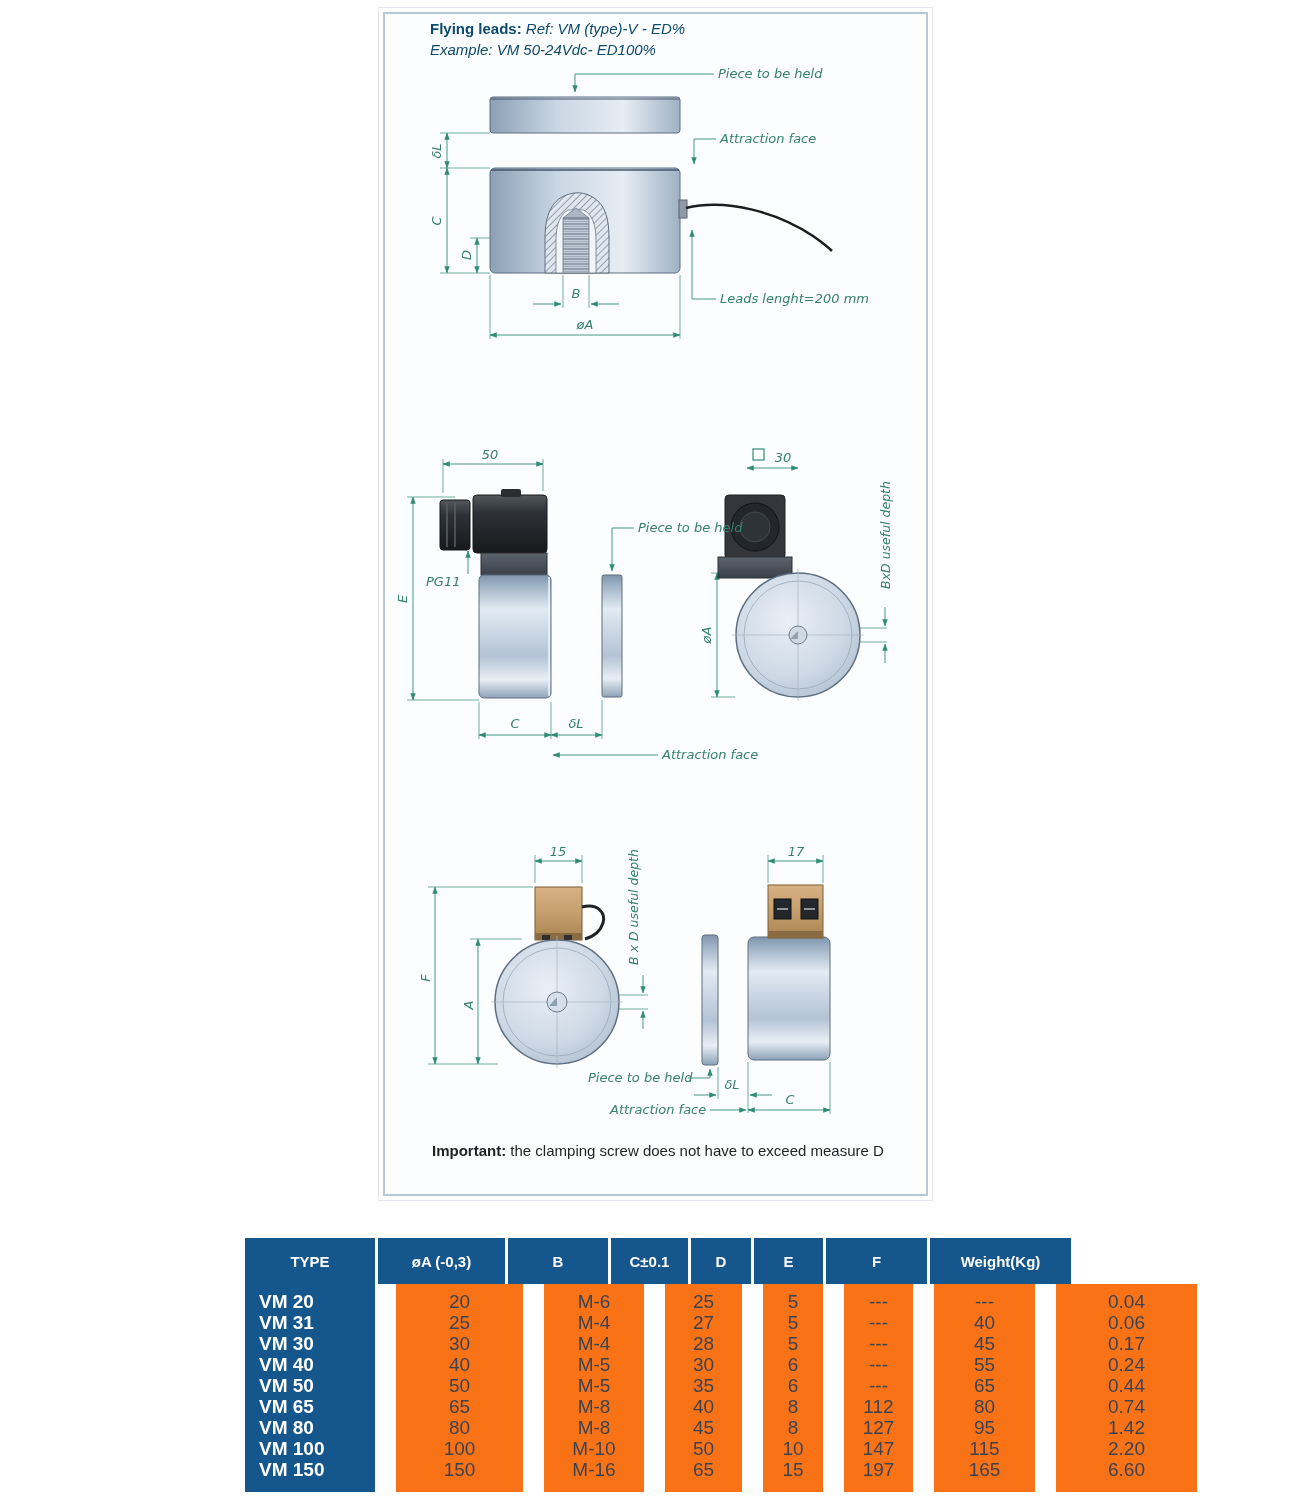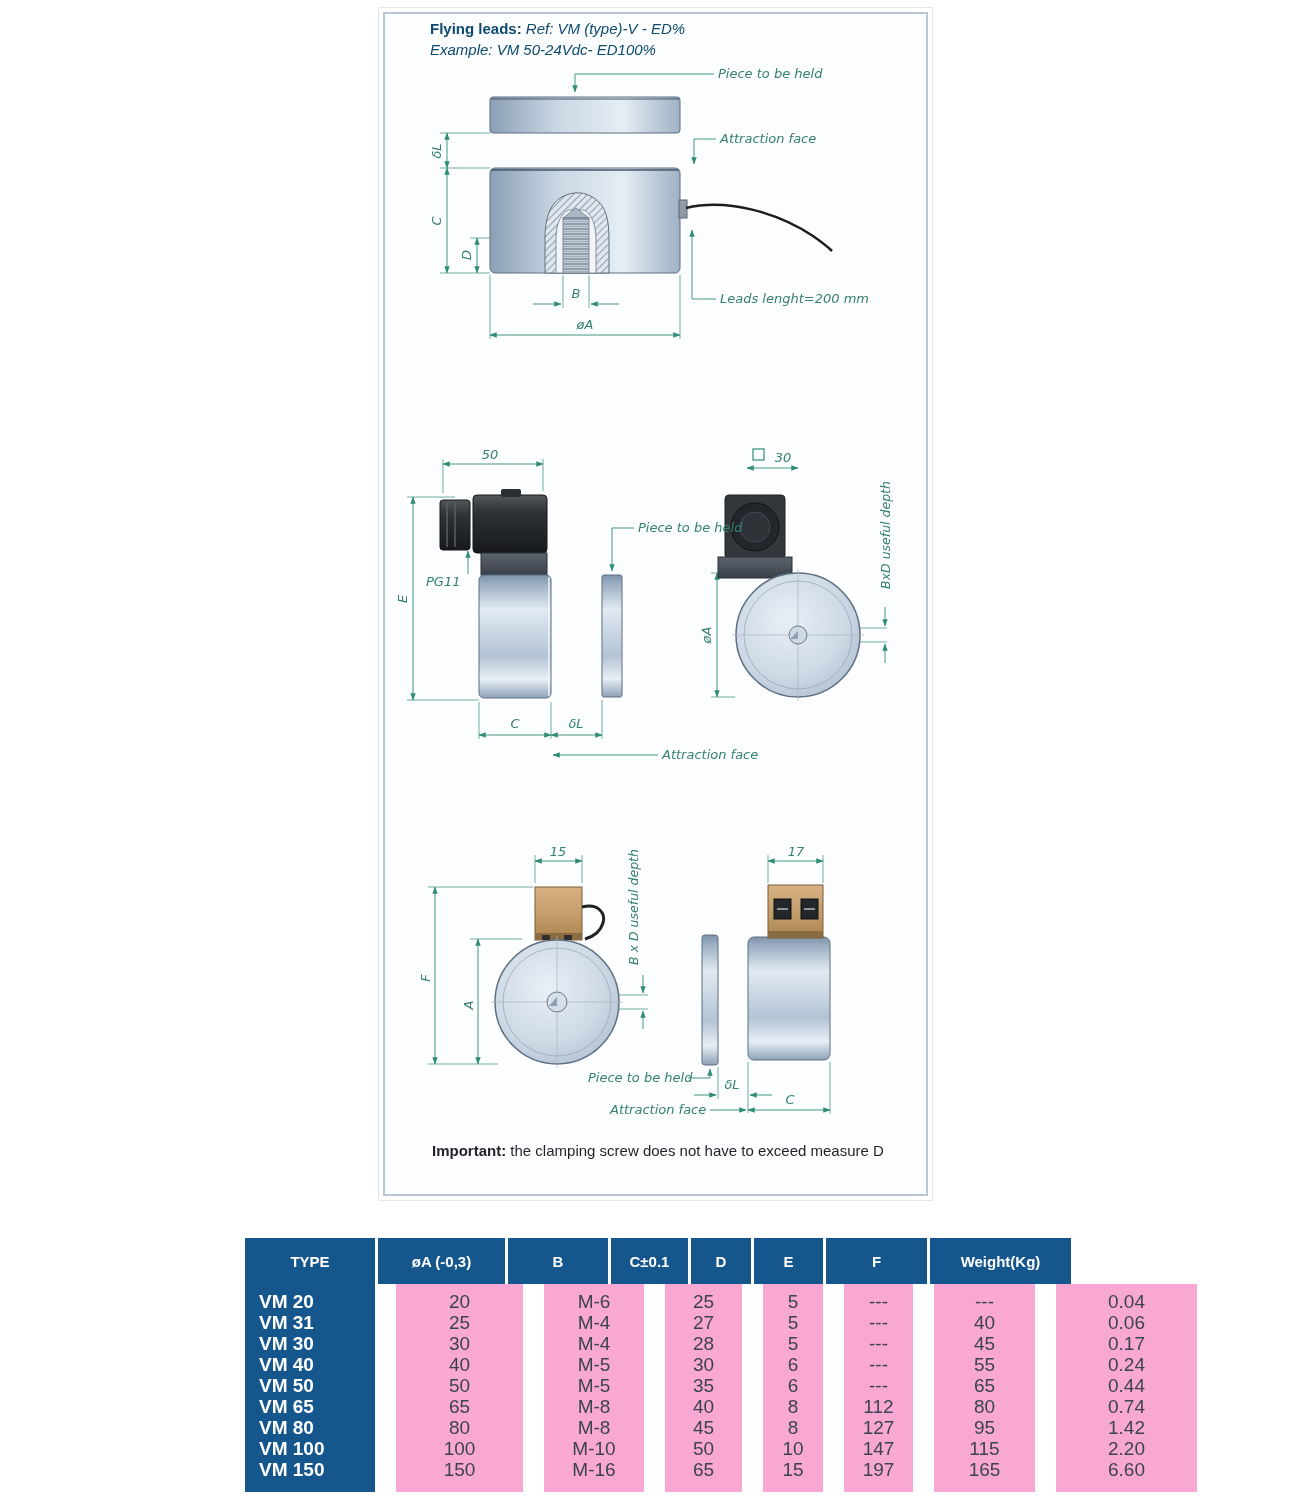--- a/index.html
+++ b/index.html
@@ -19,21 +19,21 @@
   .important{position:absolute;left:13px;top:1126px;width:512px;font-size:15px;line-height:21px;margin-left:34px;}
   .important .bold{font-weight:bold;}
   svg.draw{position:absolute;overflow:visible;}
   svg text{font-family:"DejaVu Sans",sans-serif;font-style:italic;fill:#35806f;font-size:13px;}
   svg text.rot{font-size:12.5px;}
   
   .dim-table{position:absolute;left:245px;top:1238px;width:826px;}
   .t-head{display:grid;grid-template-columns:130px 127px 100px 77px 60px 69px 101px 141px;column-gap:3px;height:46px;}
   .h-cell{background:#15568c;color:#ffffff;font-weight:bold;font-size:15px;display:flex;align-items:center;justify-content:center;}
   .t-body{display:grid;grid-template-columns:130px 127px 100px 77px 60px 69px 101px 141px;column-gap:21px;}
-  .col{background:#f9a8d4;padding:7px 0 12px 0;}
+  .col{background:#f97316;padding:7px 0 12px 0;}
   .col.first{background:#15568c;}
   .cell{height:21px;line-height:21px;font-size:19px;color:#3c4350;text-align:center;white-space:nowrap;}
   .first .cell{color:#ffffff;font-weight:bold;text-align:left;padding-left:14px;}
 </style>
 </head>
 <body>
 
 <svg width="0" height="0" style="position:absolute" aria-hidden="true">
   <defs>
     <marker id="arr" viewBox="0 0 8 6" markerWidth="8" markerHeight="6" refX="7.5" refY="3" orient="auto-start-reverse">

